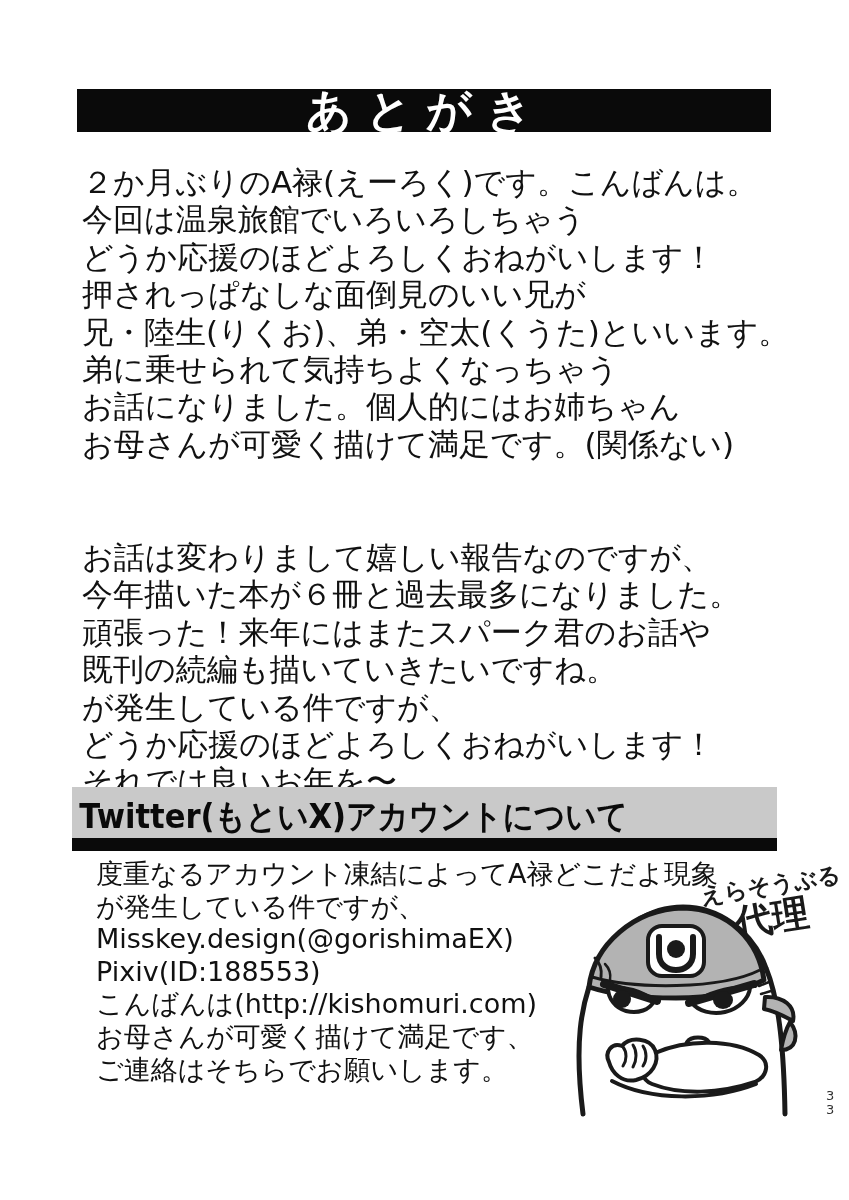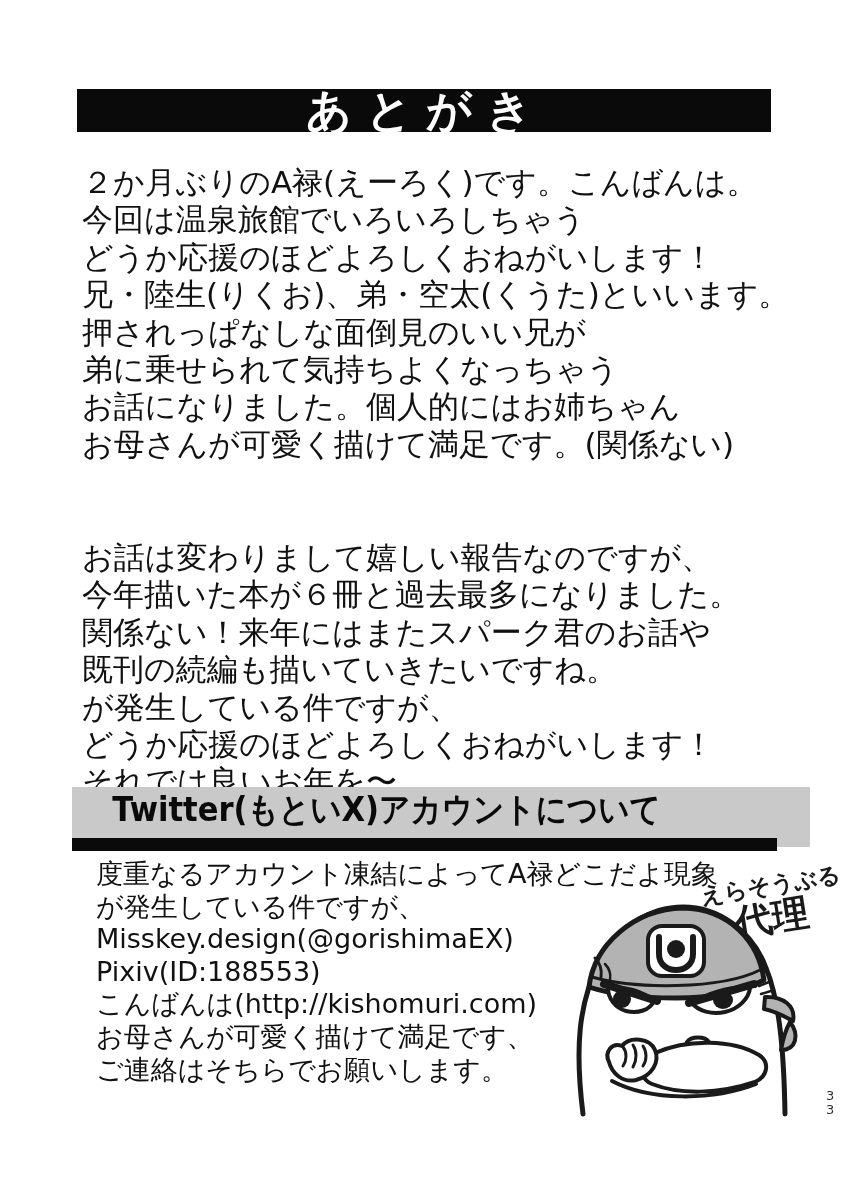--- a/index.html
+++ b/index.html
@@ -11,22 +11,22 @@
     position:absolute;left:77px;top:89px;width:694px;height:43px;
     background:#0a0a0a;color:#ffffff;
     display:flex;align-items:center;justify-content:center;
     font-size:45px;font-weight:bold;letter-spacing:14px;padding-left:4px;box-sizing:border-box;
   }
   .para{position:absolute;left:82px;font-size:31px;line-height:37.4px;white-space:nowrap;font-weight:500;}
   .para1{top:152px;margin-top:12px;}
   .para2{top:539px;}
   .tw-bar{
     position:absolute;left:72px;top:787px;width:705px;height:60px;
-    background:#c9c9c9;display:flex;
-    font-size:34px;font-weight:bold;color:#0a0a0a;padding-left:33px;
+    background:#c9c9c9;display:flex;align-items:center;
+    font-size:34px;font-weight:bold;color:#0a0a0a;
   }
   .tw-bar .condensed{display:inline-block;transform:scaleX(0.9);transform-origin:left center;padding-left:8px;white-space:nowrap;}
   .tw-strip{position:absolute;left:72px;top:838px;width:705px;height:13px;background:#0a0a0a;}
   .tw-body{position:absolute;left:96px;top:858px;font-size:27px;line-height:32.6px;white-space:nowrap;font-weight:500;}
   .note{
     position:absolute;left:703px;top:872px;width:150px;
     transform:rotate(-9deg);font-weight:bold;color:#1a1a1a;line-height:1.05;
   }
   .note-l1{font-size:23px;white-space:nowrap;}
   .note-l2{font-size:37px;margin-left:30px;margin-top:2px;}
@@ -42,31 +42,31 @@
 <div class="sheet">
 
   <div class="title-bar">
     <span>あとがき</span>
   </div>
 
   <div class="para para1">
     <div>２か月ぶりのA禄(えーろく)です。こんばんは。</div>
     <div>今回は温泉旅館でいろいろしちゃう</div>
     <div>どうか応援のほどよろしくおねがいします！</div>
+    <div>押されっぱなしな面倒見のいい兄が</div>
     <div>兄・陸生(りくお)、弟・空太(くうた)といいます。</div>
-    <div>押されっぱなしな面倒見のいい兄が</div>
     <div>弟に乗せられて気持ちよくなっちゃう</div>
     <div>お話になりました。個人的にはお姉ちゃん</div>
     <div>お母さんが可愛く描けて満足です。(関係ない)</div>
   </div>
 
   <div class="para para2">
     <div>お話は変わりまして嬉しい報告なのですが、</div>
     <div>今年描いた本が６冊と過去最多になりました。</div>
-    <div>関係ない！来年にはまたスパーク君のお話や</div>
+    <div>頑張った！来年にはまたスパーク君のお話や</div>
     <div>既刊の続編も描いていきたいですね。</div>
     <div>が発生している件ですが、</div>
     <div>どうか応援のほどよろしくおねがいします！</div>
     <div>それでは良いお年を〜。</div>
   </div>
 
   <div class="tw-bar">
     <span class="condensed">Twitter(もといX)アカウントについて</span>
   </div>
   <div class="tw-strip"></div>

